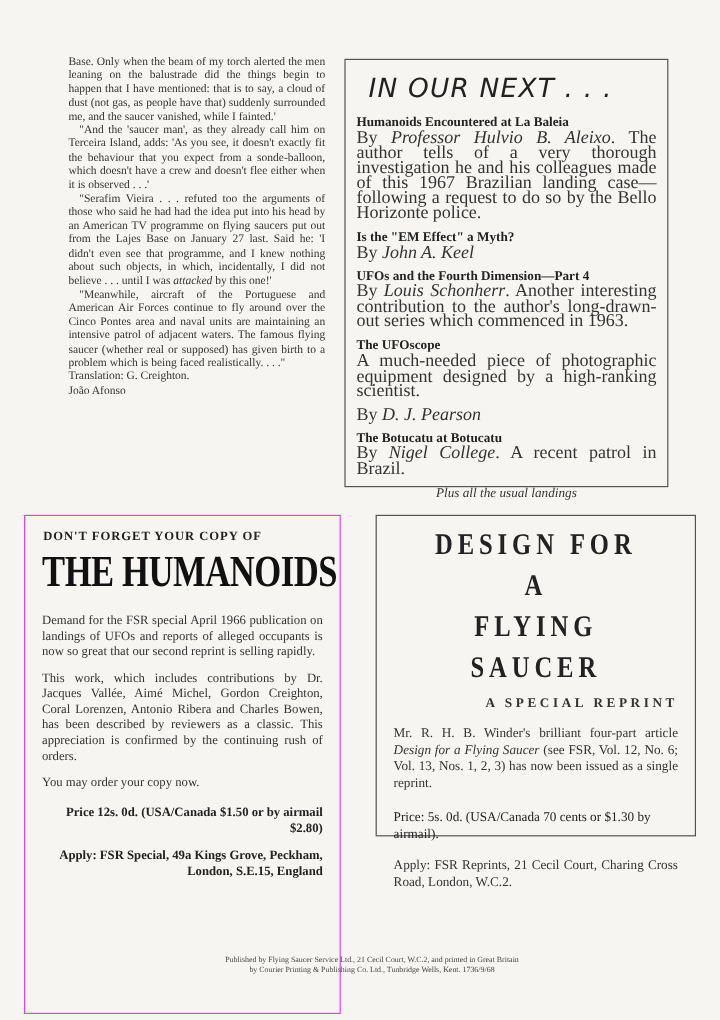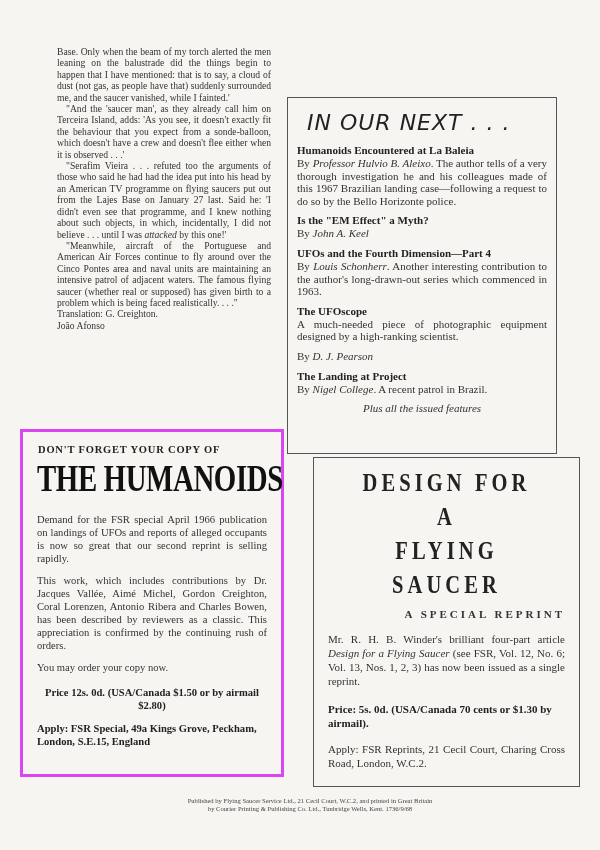--- a/index.html
+++ b/index.html
@@ -14,66 +14,66 @@
       position: absolute; left: 57px; top: 46px; width: 214px;
       font-size: 9.6px; line-height: 11.4px; text-align: justify; color: #333;
     }
     .article p { margin: 0; text-indent: 9px; }
     .article p.first { text-indent: 0; }
     .article p.sig { text-indent: 0; text-align: left; }
 
     
     .next-box {
       position: absolute; left: 287px; top: 49px; width: 270px; height: 357px;
-      border: 1px solid #555; box-sizing: border-box; padding: 12px 9px 0 9px; margin-top: 48px;
+      border: 1px solid #555; box-sizing: border-box; padding: 12px 9px 0 9px;
     }
     .next-title {
       font-family: "DejaVu Sans", "Liberation Sans", sans-serif; font-style: italic;
       font-size: 22px; letter-spacing: 1px; color: #222; margin: 0 0 8px 10px; line-height: 26px;
     }
     .item { margin-bottom: 7px; }
     .item-title { font-weight: bold; font-size: 11px; line-height: 13px; color: #222; }
-    .item-body { font-size: 11px; line-height: 12.6px; text-align: justify; color: #333; }
+    .item-body { font-size: 15px; line-height: 12.6px; text-align: justify; color: #333; }
     .item-body i { font-style: italic; }
     .plus { text-align: center; font-style: italic; font-size: 11px; margin-top: 6px; color: #333; }
 
     
     .hum-box {
-      position: absolute; left: 20px; top: 429px; width: 264px; height: 348px;
-      border: 3px solid #d946ef; box-sizing: border-box; padding: 10px 14px 0 14px;
+      position: absolute; left: 20px; top: 429px; width: 264px; height: 416px;
+      border: 1px solid #d946ef; box-sizing: border-box; padding: 10px 14px 0 14px;
     }
     .hum-kicker {
       font-weight: bold; font-size: 10.5px; letter-spacing: 0.8px; color: #222; margin: 2px 0 4px 1px;
     }
     .hum-title {
       font-family: "Liberation Serif", "DejaVu Serif", serif; font-weight: bold; font-size: 37px;
       line-height: 40px; color: #111; transform: scaleX(0.78); transform-origin: left center;
       white-space: nowrap; margin-bottom: 14px; letter-spacing: -0.5px;
     }
     .hum-p { font-size: 10.6px; line-height: 13px; text-align: justify; color: #333; margin: 0 0 9px 0; }
-    .hum-price { font-weight: bold; font-size: 10.6px; line-height: 13px; text-align: center; color: #222; margin: 12px 0 9px 0; }
-    .hum-apply { font-weight: bold; font-size: 10.6px; line-height: 13px; text-align: left; color: #222; margin-top: 10px; }
+    .hum-price { font-weight: bold; font-size: 10.6px; line-height: 13px; text-align: right; color: #222; margin: 12px 0 9px 0; }
+    .hum-apply { font-weight: bold; font-size: 10.6px; line-height: 13px; text-align: right; color: #222; margin-top: 10px; }
 
     
     .des-box {
-      position: absolute; left: 313px; top: 429px; width: 267px; height: 330px;
-      border: 1px solid #555; box-sizing: border-box; padding: 8px 14px 0 14px; margin-top: 28px;
+      position: absolute; left: 313px; top: 429px; width: 267px; height: 268px;
+      border: 1px solid #555; box-sizing: border-box; padding: 8px 14px 0 14px;
     }
     .des-title {
       font-family: "Liberation Serif", "DejaVu Serif", serif; font-weight: bold; font-size: 25px;
       letter-spacing: 5px; line-height: 34px; text-align: center; color: #222;
       transform: scaleX(0.82); transform-origin: center;
     }
     .des-sub {
       text-align: right; font-size: 11px; letter-spacing: 3px; font-weight: bold; color: #333;
       margin: 6px 0 12px 0;
     }
     .des-p { font-size: 11px; line-height: 14px; text-align: justify; color: #333; margin: 0 0 10px 0; }
     .des-p.indent { text-indent: 10px; }
-    .des-price { font-weight: bold; font-size: 11px; line-height: 14px; color: #222; margin: 14px 0 12px 0; }
+    .des-price { font-weight: normal; font-size: 11px; line-height: 14px; color: #222; margin: 14px 0 12px 0; }
     .des-apply { font-size: 11px; line-height: 14px; text-align: justify; color: #333; }
 
     .footer {
       position: absolute; left: 100px; top: 797px; width: 420px; text-align: center;
       font-size: 6.6px; line-height: 8px; color: #444;
     }
   </style>
 </head>
 <body>
 
@@ -104,25 +104,25 @@
           <div class="item-body"><span>By </span><i>Louis Schonherr</i><span>. Another interesting contribution to the author's long-drawn-out series which commenced in 1963.</span></div>
         </div>
         <div class="item">
           <div class="item-title">The UFOscope</div>
           <div class="item-body"><span></span><i></i><span>A much-needed piece of photographic equipment designed by a high-ranking scientist.</span></div>
         </div>
         <div class="item">
           <div class="item-body"><span>By </span><i>D. J. Pearson</i><span></span></div>
         </div>
         <div class="item">
-          <div class="item-title">The Landing at Project</div>
+          <div class="item-title">The Botucatu at Botucatu</div>
           <div class="item-body"><span>By </span><i>Nigel College</i><span>. A recent patrol in Brazil.</span></div>
         </div>
       </div>
-    <div class="plus">Plus all the issued features</div>
+    <div class="plus">Plus all the usual landings</div>
   </div>
 
   <div class="hum-box">
     <div class="hum-kicker">DON'T FORGET YOUR COPY OF</div>
     <div class="hum-title">THE HUMANOIDS</div>
     <p class="hum-p">Demand for the FSR special April 1966 publication on landings of UFOs and reports of alleged occupants is now so great that our second reprint is selling rapidly.</p>
     <p class="hum-p">This work, which includes contributions by Dr. Jacques Vallée, Aimé Michel, Gordon Creighton, Coral Lorenzen, Antonio Ribera and Charles Bowen, has been described by reviewers as a classic. This appreciation is confirmed by the continuing rush of orders.</p>
     <p class="hum-p">You may order your copy now.</p>
     <p class="hum-price">Price 12s. 0d. (USA/Canada $1.50 or by airmail $2.80)</p>
     <p class="hum-apply">Apply: FSR Special, 49a Kings Grove, Peckham, London, S.E.15, England</p>

